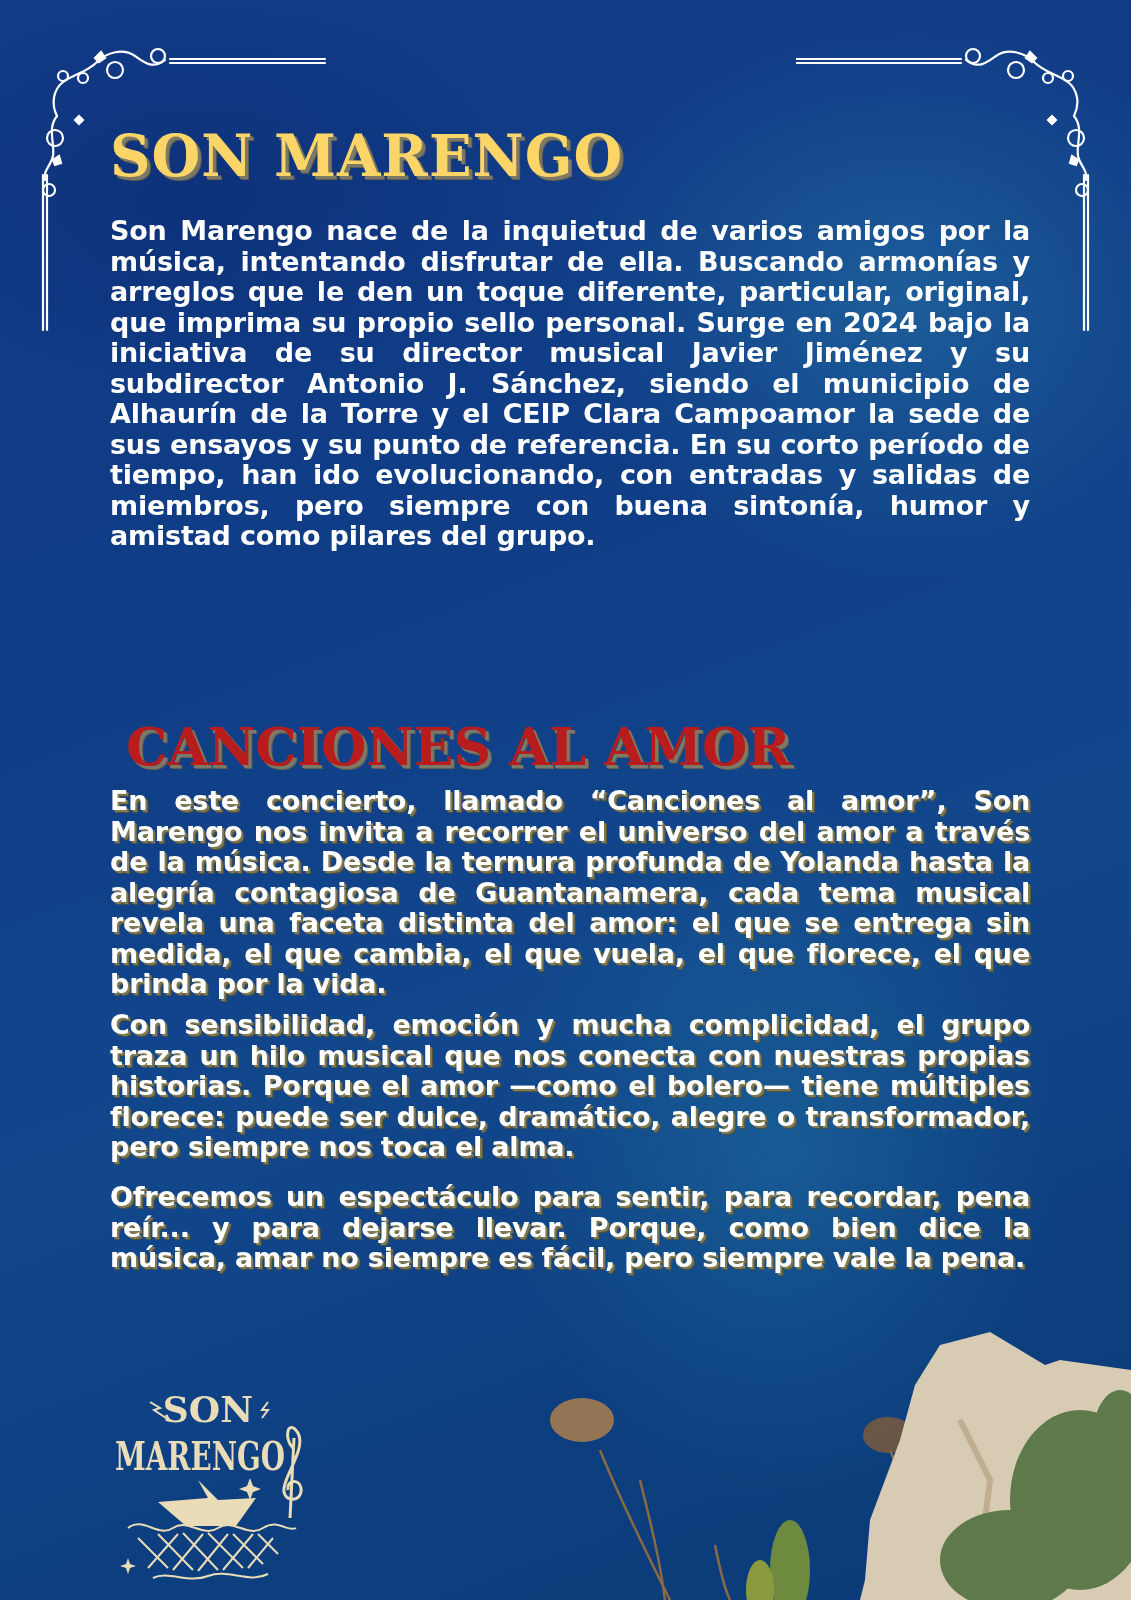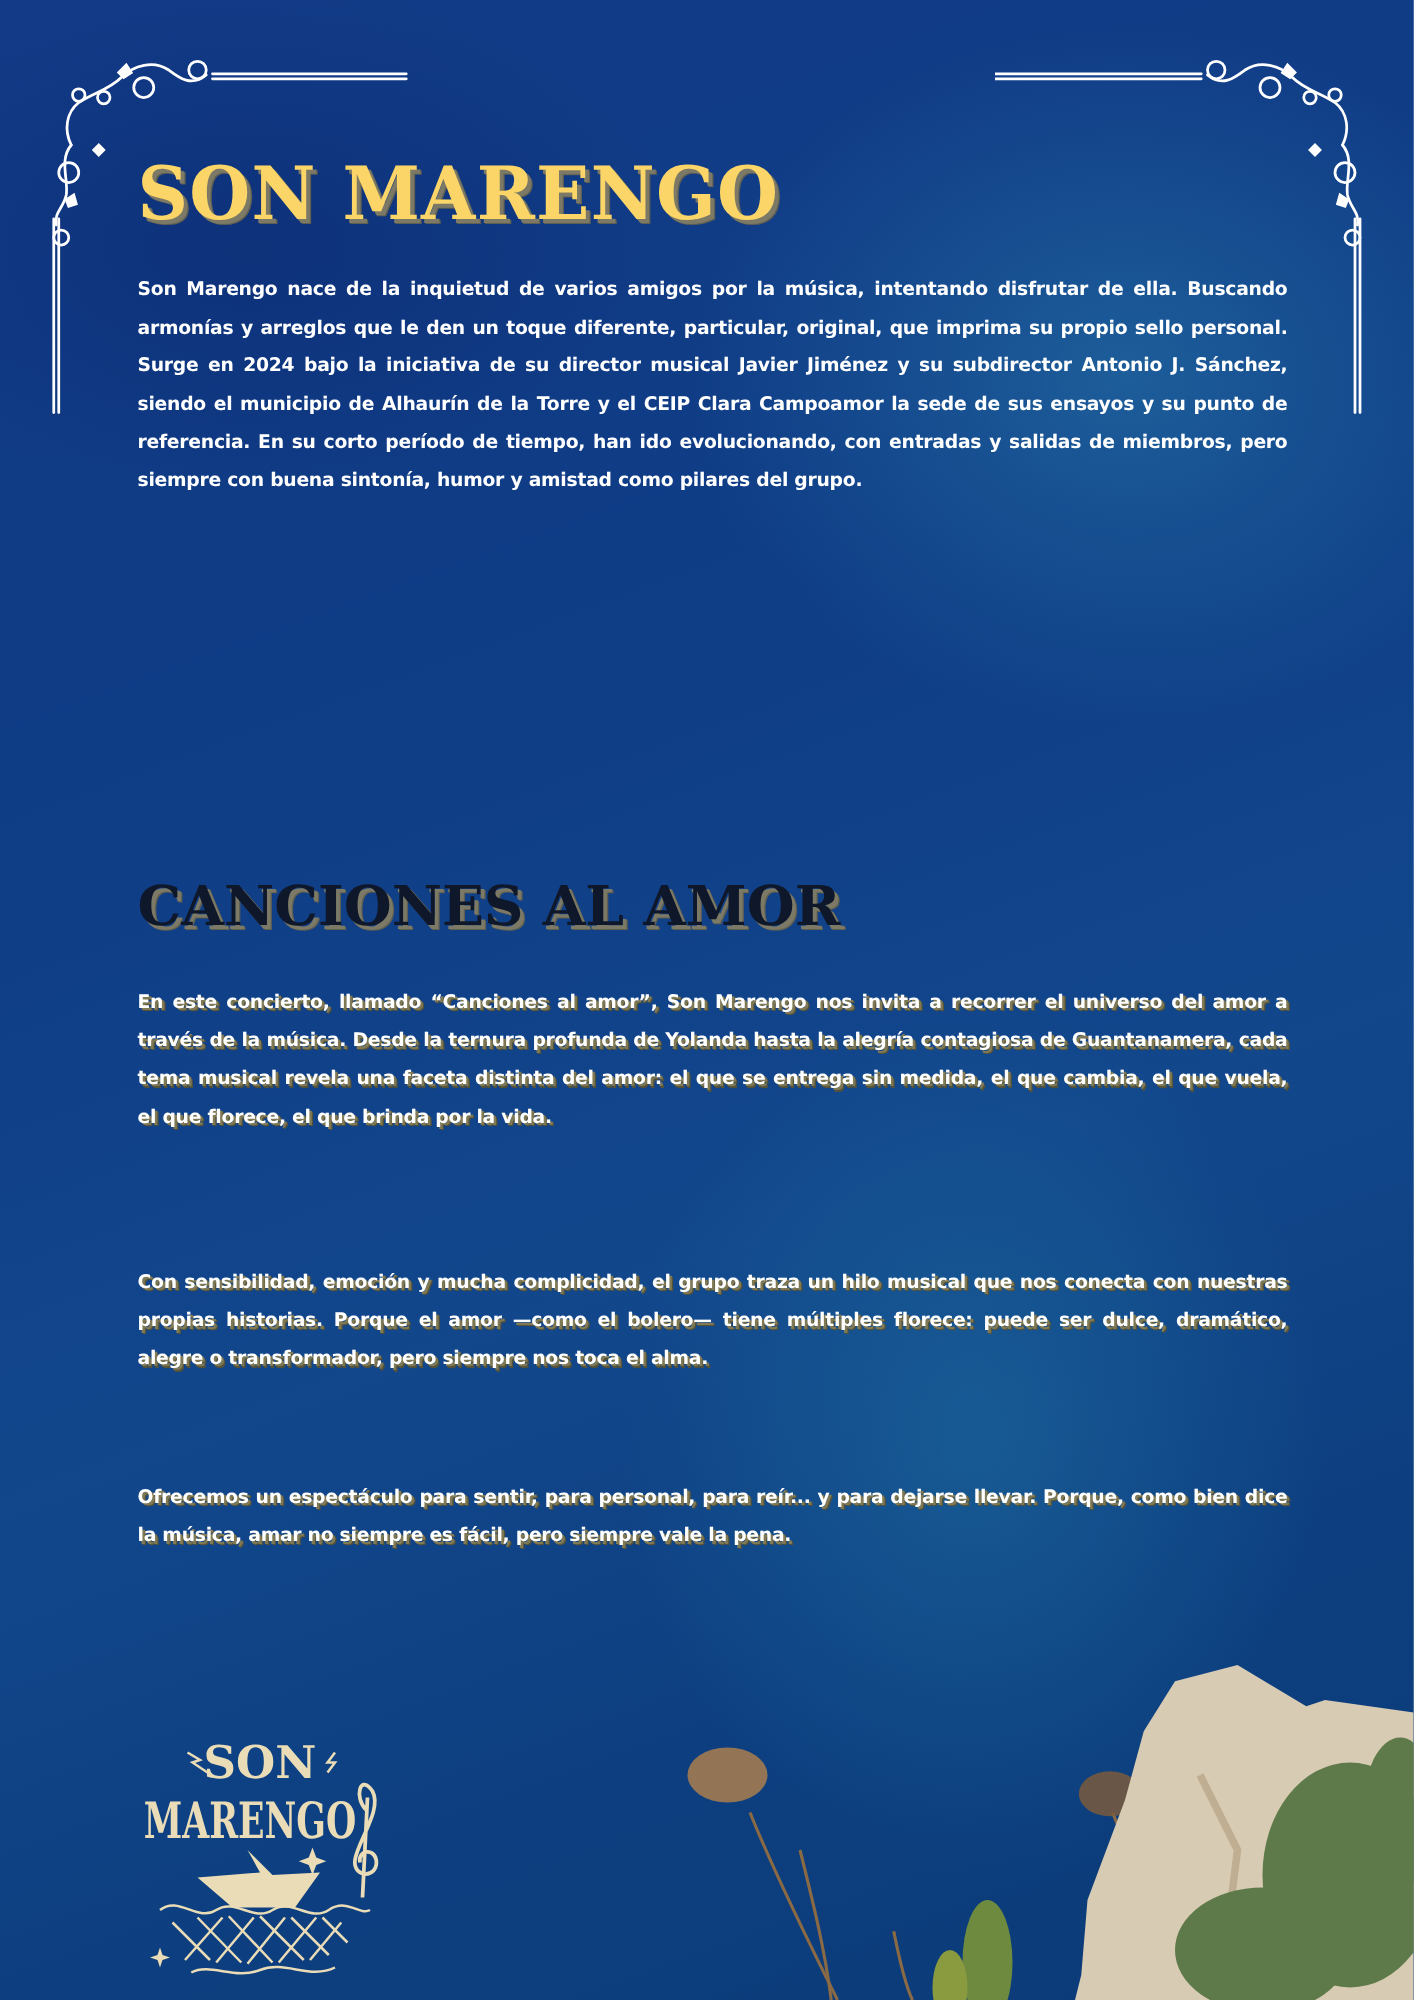--- a/index.html
+++ b/index.html
@@ -14,29 +14,29 @@
   }
   .ornament { position:absolute; }
   .h1 {
     position:absolute; left:110px; top:122px; margin:0;
     font-family:"DejaVu Serif", serif; font-weight:bold;
     font-size:56px; letter-spacing:1px; color:#fbd567;
     text-shadow: 3px 3px 0 #7c7a66, 4px 4px 0 #5e5e52;
     transform: scaleY(1.05);
   }
   .h2 {
-    position:absolute; left:110px; top:700px; margin:0;
+    position:absolute; left:110px; top:700px; margin:16px;
     font-family:"DejaVu Serif", serif; font-weight:bold;
-    font-size:44px; letter-spacing:0px; color:#0f172a;
+    font-size:52px; letter-spacing:0px; color:#b91c1c;
     text-shadow: 3px 3px 0 #7c7a66, 4px 4px 0 #5e5e52;
   }
   .para {
     position:absolute; left:110px; width:920px; margin:0;
     font-family:"DejaVu Sans", sans-serif; font-weight:bold;
-    font-size:15px; line-height:30.5px; color:#ffffff;
+    font-size:27px; line-height:30.5px; color:#ffffff;
     text-align:justify; letter-spacing:-0.2px;
   }
   .para.shadow { text-shadow: 2px 2px 0 #7f7a55, 3px 3px 0 #55523a; }
   .p1 { top:216px; }
   .p2 { top:786px; }
   .p3 { top:1010px; }
   .p4 { top:1182px; }
   .logo { position:absolute; left:108px; top:1378px; width:200px; height:210px; }
   .scenery { position:absolute; left:520px; top:1300px; width:611px; height:300px; }
 </style>
@@ -82,21 +82,21 @@
     <path d="M40 80 l4 -4 l4 4 l-4 4 z" fill="#fff"></path>
   </g>
 </svg>
 
 <h1 class="h1">SON MARENGO</h1>
 <p class="para p1">Son Marengo nace de la inquietud de varios amigos por la música, intentando disfrutar de ella. Buscando armonías y arreglos que le den un toque diferente, particular, original, que imprima su propio sello personal. Surge en 2024 bajo la iniciativa de su director musical Javier Jiménez  y su subdirector Antonio J. Sánchez, siendo el municipio de Alhaurín de la Torre y el CEIP Clara Campoamor la sede de sus ensayos y su punto de referencia. En su corto período de tiempo, han ido evolucionando, con entradas y salidas de miembros, pero siempre con buena sintonía, humor y amistad como pilares del grupo.</p>
 
 <h2 class="h2">CANCIONES AL AMOR</h2>
 <p class="para shadow p2">En este concierto, llamado “Canciones al amor”, Son Marengo nos invita a recorrer el universo del amor a través de la música. Desde la ternura profunda de Yolanda hasta la alegría contagiosa de Guantanamera, cada tema musical revela una faceta distinta del amor: el que se entrega sin medida, el que cambia, el que vuela, el que florece, el que brinda por la vida.</p>
 <p class="para shadow p3">Con sensibilidad, emoción y mucha complicidad, el grupo traza un hilo musical que nos conecta con nuestras propias historias. Porque el amor —como el bolero— tiene múltiples florece: puede ser dulce, dramático, alegre o transformador, pero siempre nos toca el alma.</p>
-<p class="para shadow p4">Ofrecemos un espectáculo para sentir, para personal, para reír... y para dejarse llevar. Porque, como bien dice la música, amar no siempre es fácil, pero siempre vale la pena.</p>
+<p class="para shadow p4">Ofrecemos un espectáculo para sentir, para recordar, pena reír... y para dejarse llevar. Porque, como bien dice la música, amar no siempre es fácil, pero siempre vale la pena.</p>
 
 <svg class="logo" viewBox="0 0 200 210">
   <g fill="#e9dcb6" stroke="#e9dcb6">
     <text x="100" y="44" text-anchor="middle" font-family="DejaVu Serif, serif" font-size="36" font-weight="bold" stroke="none">SON</text>
     <text x="92" y="92" text-anchor="middle" font-family="DejaVu Serif, serif" font-size="40" font-weight="bold" stroke="none" textLength="170" lengthAdjust="spacingAndGlyphs">MARENGO</text>
     <g fill="none" stroke-width="2">
       <path d="M42 24 l10 6 l-6 2 l12 8"></path>
       <path d="M160 24 l-6 8 l6 0 l-6 8"></path>
     </g>
     <g fill="none" stroke-width="3">

